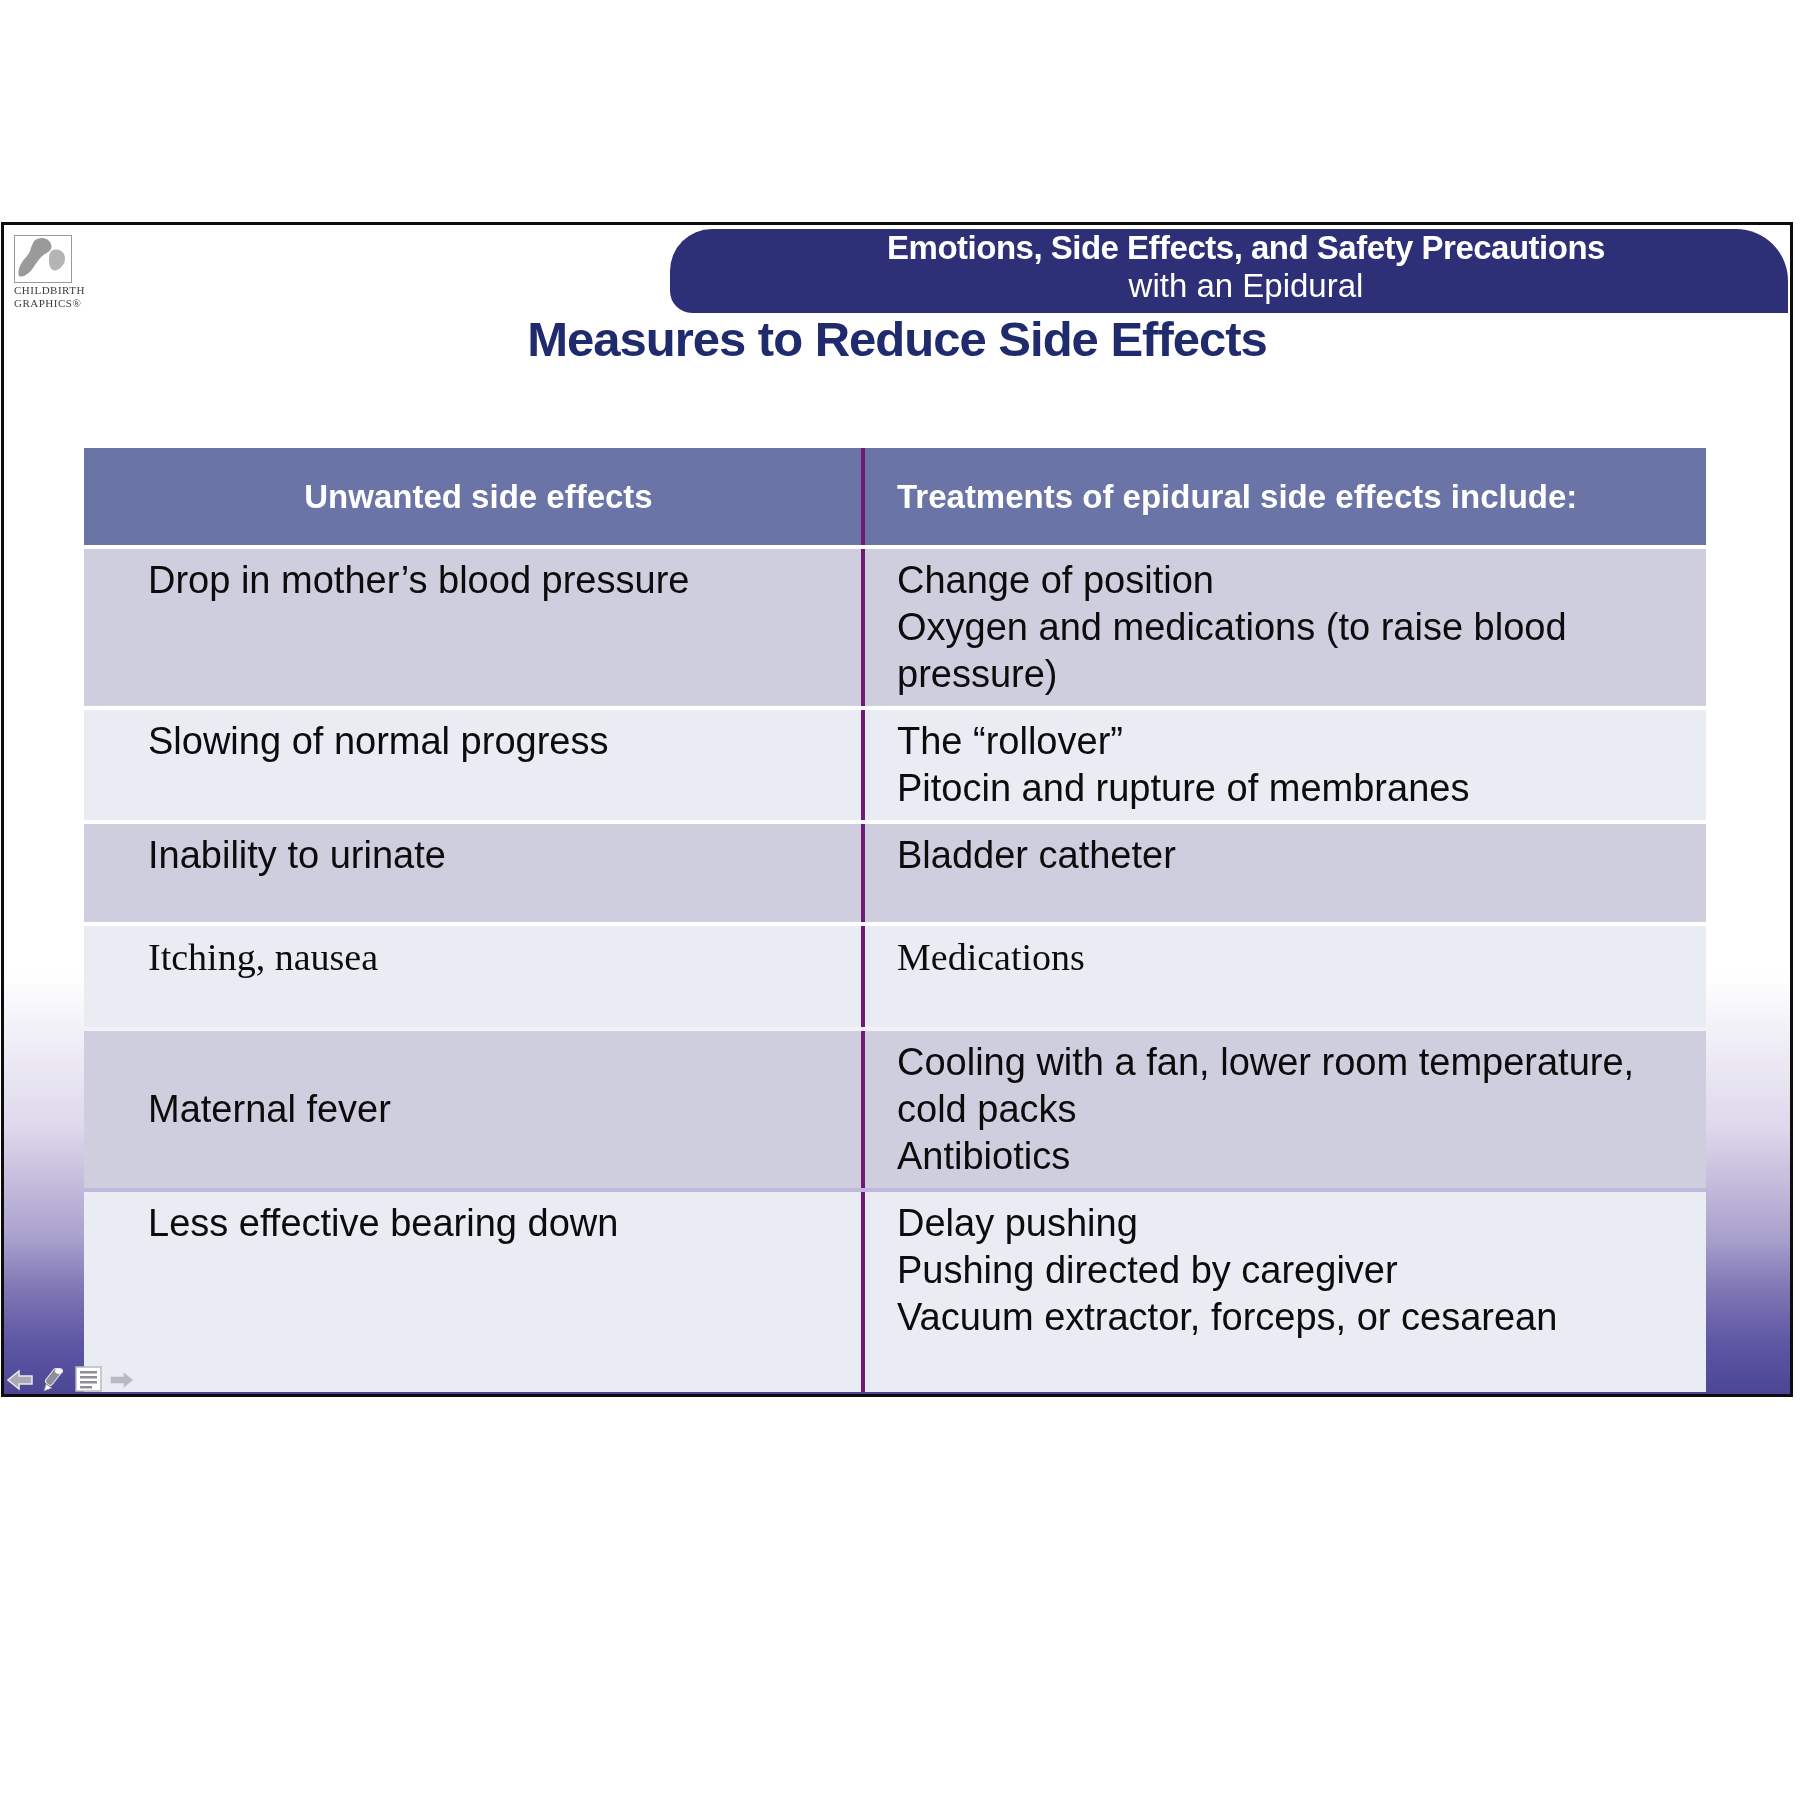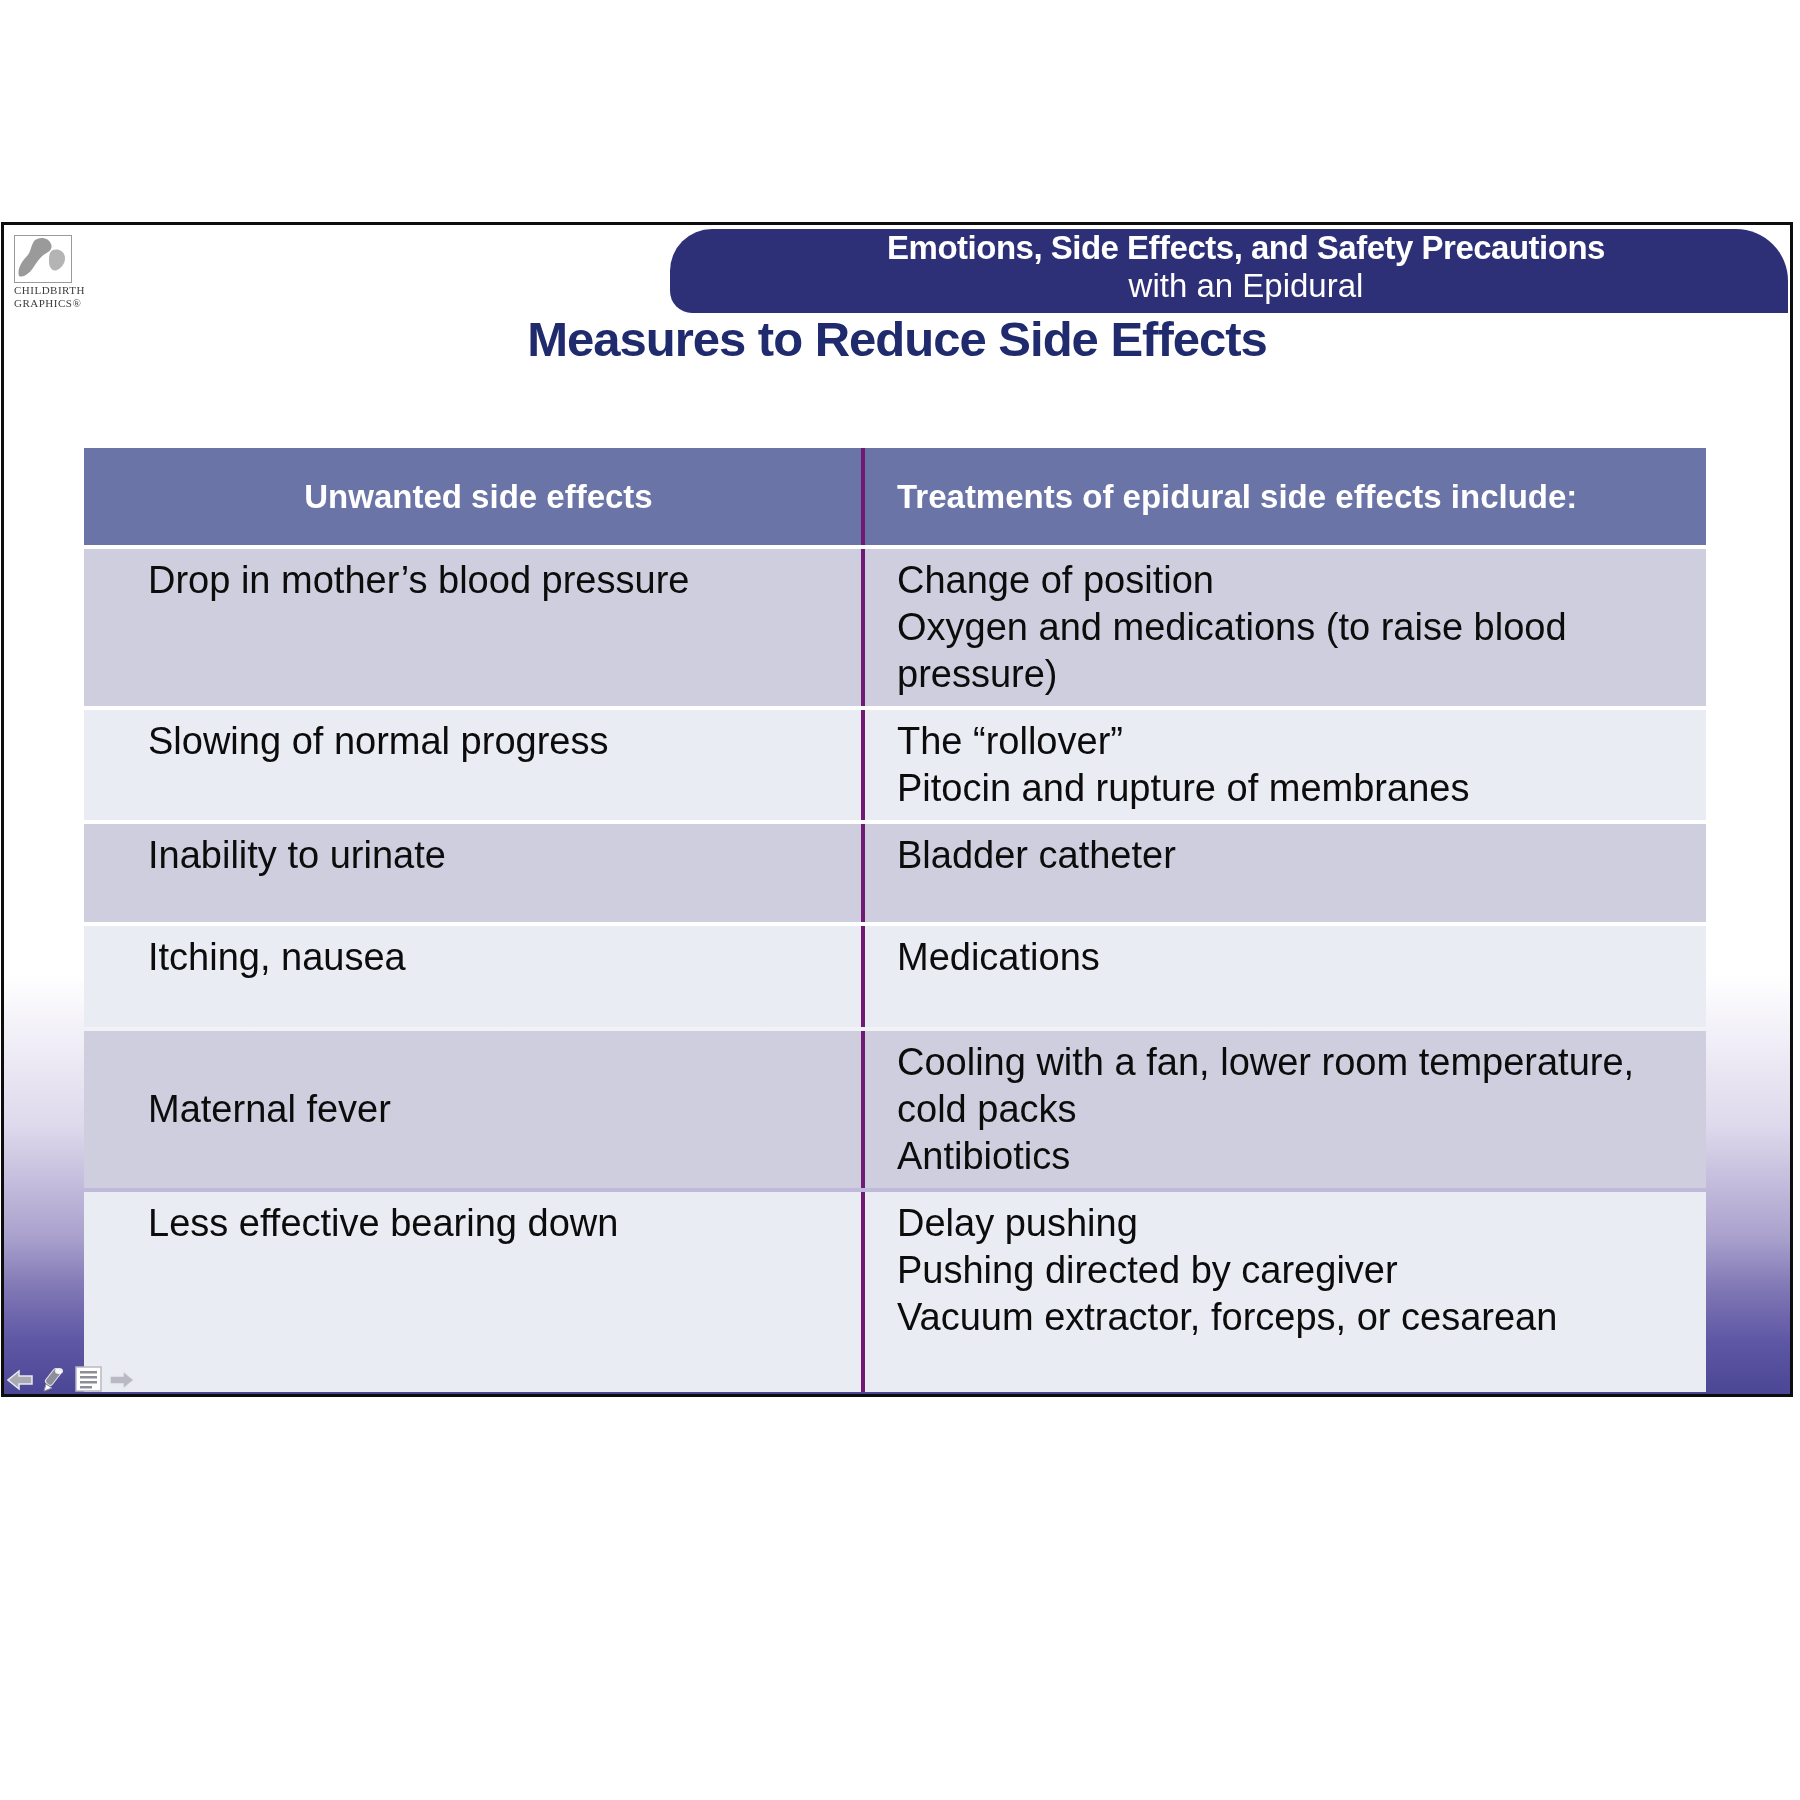--- a/index.html
+++ b/index.html
@@ -40,21 +40,21 @@
   .t-row.head{background:#6b74a7;min-height:97px;}
   .t-row.head .cell{display:flex;align-items:center;color:#ffffff;font-weight:bold;font-size:33px;}
   .t-row.head .cell.left{justify-content:center;padding-left:12px;}
   .t-row.head .cell.right{padding-left:32px;}
   .t-row.body .cell{font-size:38px;line-height:47px;color:#0c0c0c;padding-top:8px;padding-bottom:8px;white-space:pre-line;}
   .t-row.body .cell.left{padding-left:64px;padding-right:30px;}
   .t-row.body .cell.right{padding-left:32px;padding-right:24px;}
   .t-row.shade-dark{background:#cfcede;}
   .t-row.shade-light{background:#eaecf4;}
   .r1{min-height:156px;} .r2{min-height:103px;} .r3{min-height:98px;}
-  .r4{min-height:101px;} .r5{min-height:156px;align-items:center;} .r6{min-height:200px;}
+  .r4{min-height:101px;font-family:Liberation Serif, serif;} .r5{min-height:156px;align-items:center;} .r6{min-height:200px;}
 
   
   .palette{position:absolute;left:6px;top:1170px;width:581px;height:106px;background:#ffffff;
     display:flex;align-items:center;gap:14px;padding-left:16px;box-sizing:border-box;}
   .swatch{width:80px;height:81px;}
 
   
   .page-number{position:absolute;right:128px;top:1282px;color:#eef0f8;font-size:31px;}
 
   

